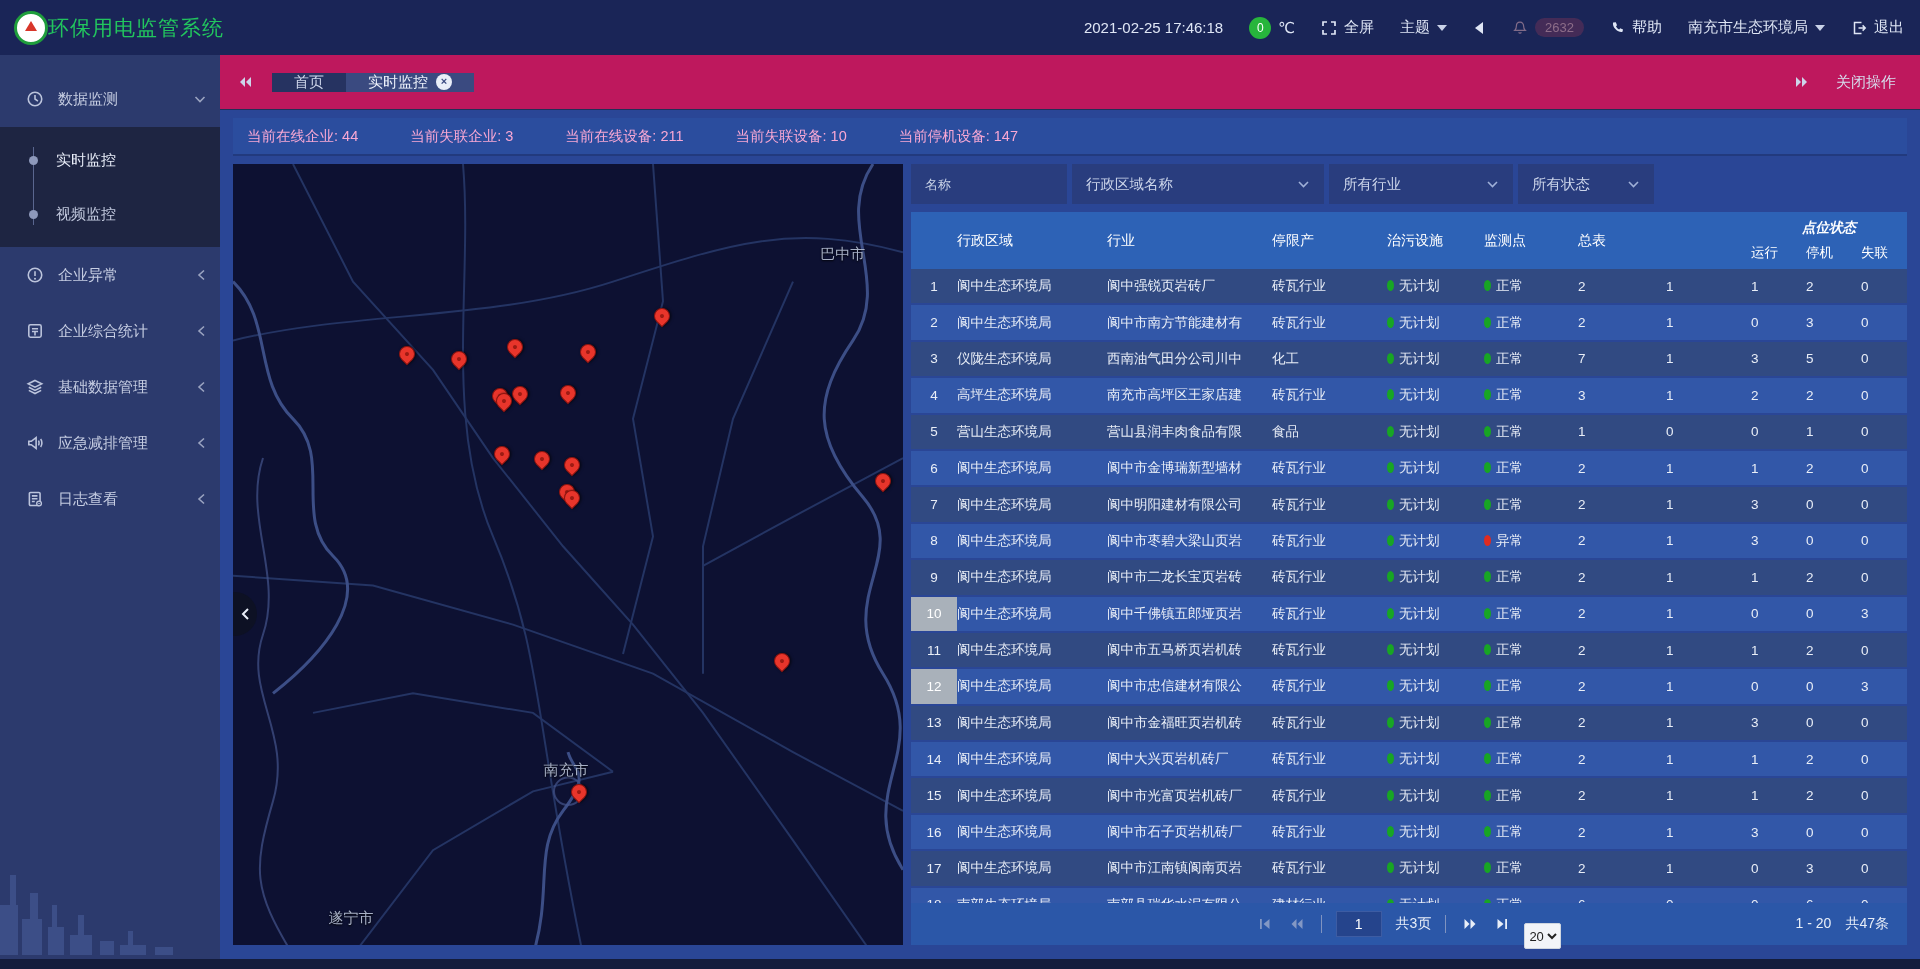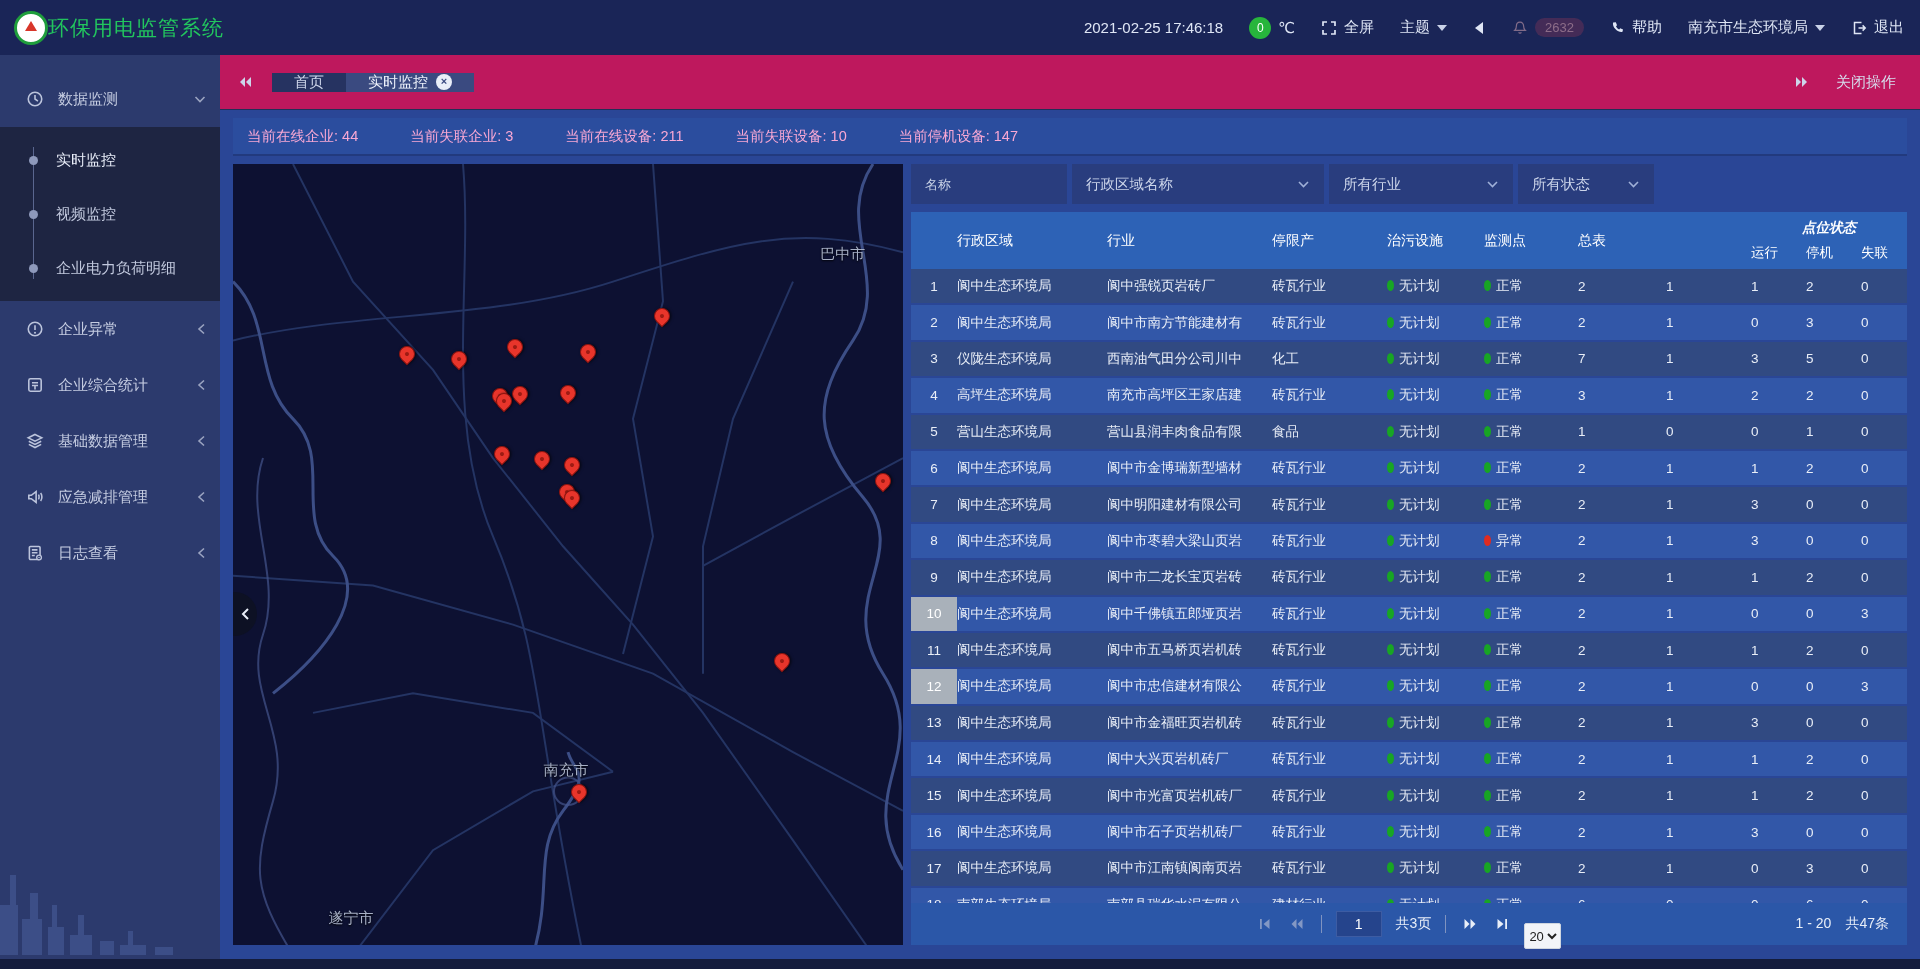--- a/index.html
+++ b/index.html
@@ -182,24 +182,20 @@
           </div>
           <div class="side-sub">
             <div class="sub-item active">
               <span class="dot"></span>
               <span>实时监控</span>
             </div>
             <div class="sub-item">
               <span class="dot"></span>
               <span>视频监控</span>
             </div>
-            <div class="sub-item">
-              <span class="dot"></span>
-              <span>企业电力负荷明细</span>
-            </div>
           </div>
           <div class="side-item">
             <span class="icon-svg">
               <svg width="18" height="18" viewBox="0 0 16 16">
                 <circle cx="8" cy="8" r="6" stroke="#bcc4dc" stroke-width="1.4" fill="none"></circle>
                 <path d="M8 4.7v4.1" stroke="#bcc4dc" stroke-width="1.4" fill="none"></path>
                 <circle cx="8" cy="11.3" r=".9" fill="#bcc4dc"></circle>
               </svg>
             </span>
             <span class="s-label">企业异常</span>

